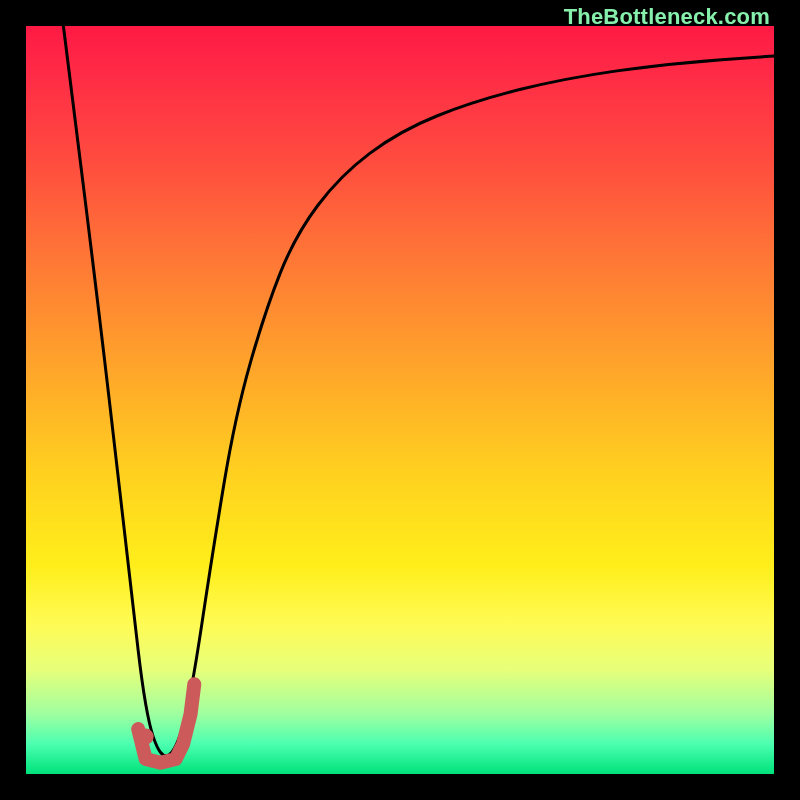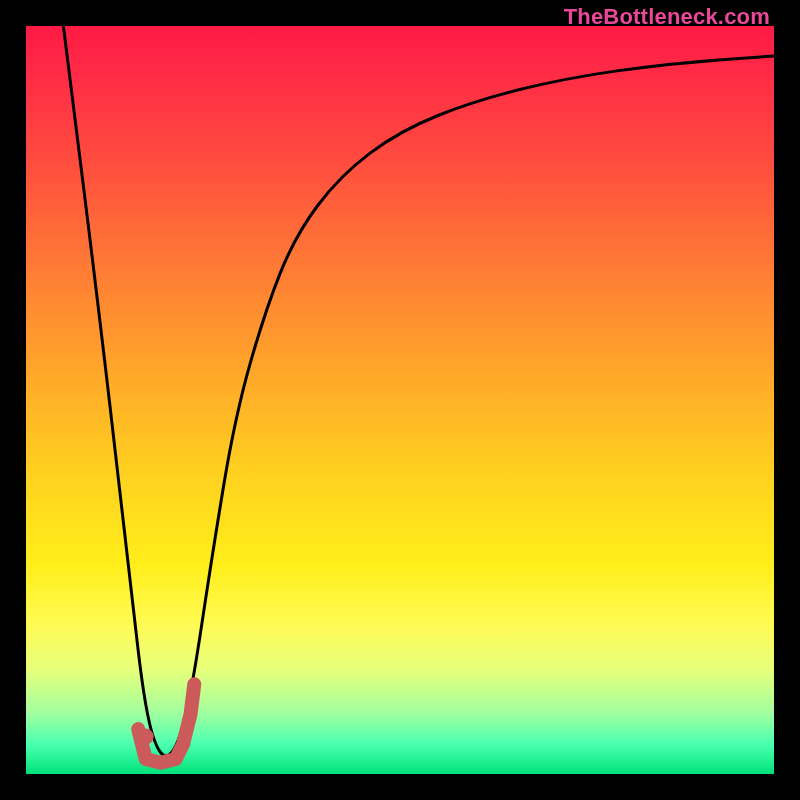--- a/index.html
+++ b/index.html
@@ -43,21 +43,21 @@
       #4bffb0 96%,
       #00e27a 100%
     );
   }
   .watermark {
     position: absolute;
     top: 4px;
     right: 30px;
     font-size: 22px;
     font-weight: 600;
-    color: #ec4899;
+    color: #86efac;
     letter-spacing: 0.2px;
     user-select: none;
   }
   svg.overlay {
     position: absolute;
     inset: 0;
     width: 748px;
     height: 748px;
   }
 </style>

